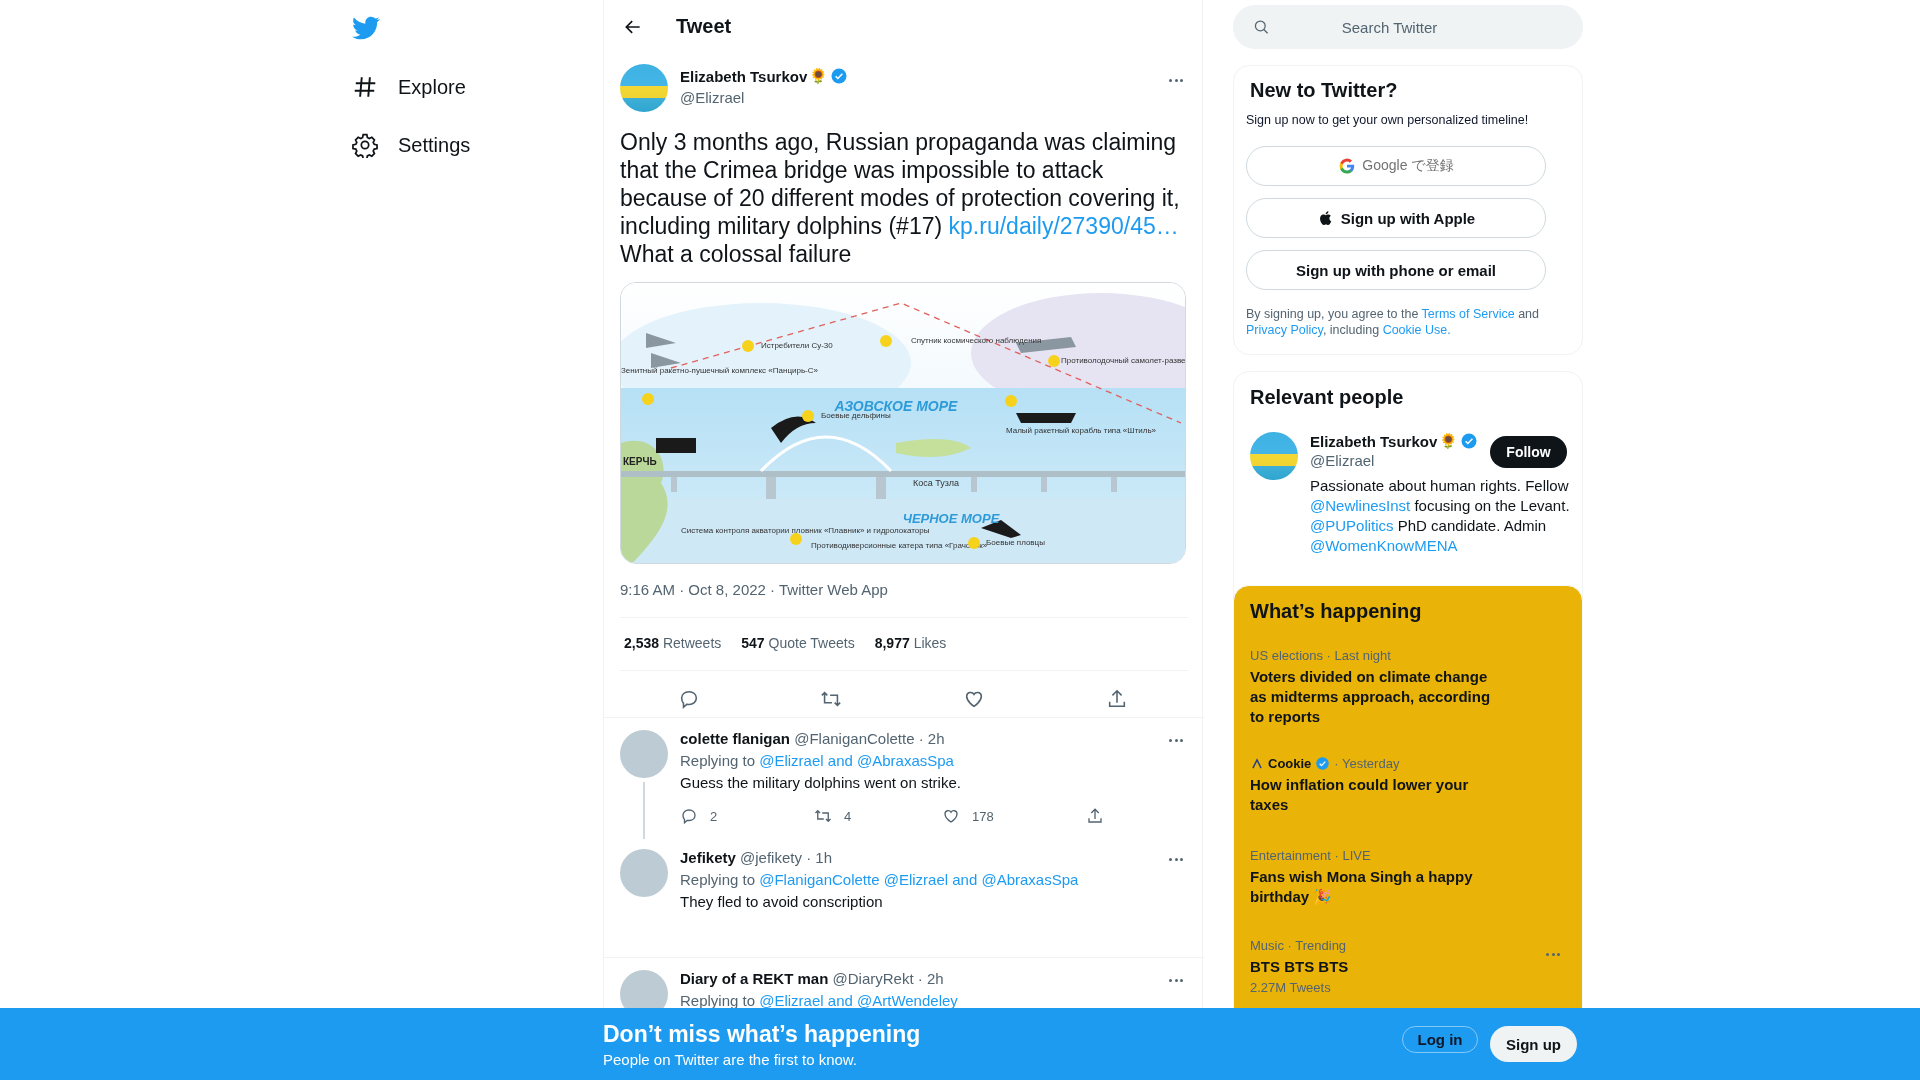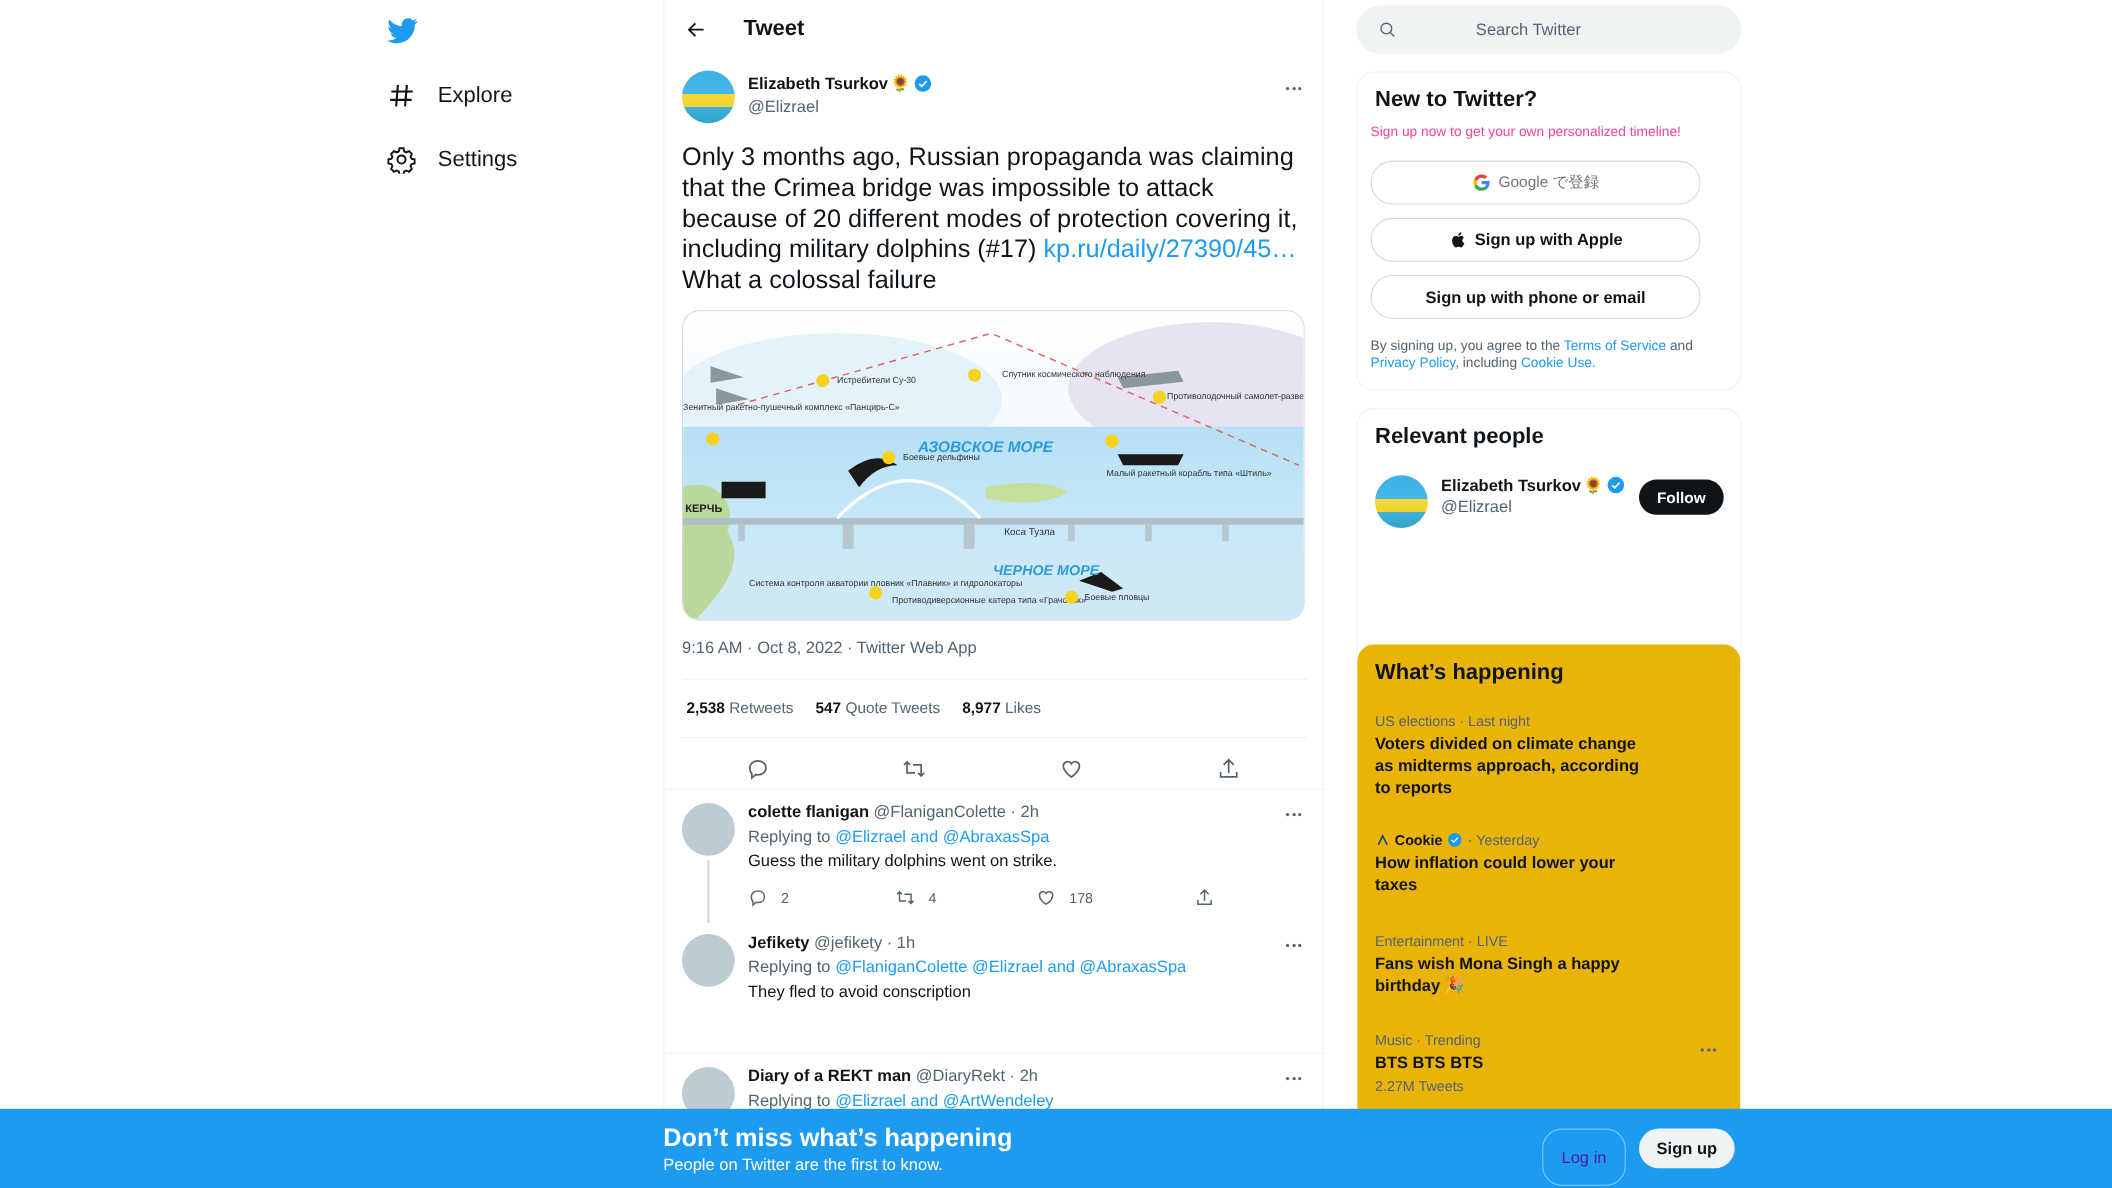--- a/index.html
+++ b/index.html
@@ -60,21 +60,21 @@
 
   
   #right { position: absolute; left: 1233px; top: 0; width: 350px; }
   .search { position: absolute; left: 0; top: 5px; width: 350px; height: 44px; border-radius: 22px; background: #eff3f4; display:flex; align-items:center; cursor:text;gap:48px; }
   .search svg { margin-left: 20px; width: 18px; height: 18px; }
   .search input { border: none; background: transparent; outline: none; margin-left: 24px; font-size: 15px; color: #0f1419; width: 260px; font-family: "Liberation Sans", sans-serif; }
   .search input::placeholder { color: #536471; }
 
   .card { position: absolute; left: 0; width: 350px; border: 1px solid #eff3f4; border-radius: 16px; background: #ffffff; }
   .card-title { position: absolute; left: 16px; font-size: 20px; font-weight: 800; color: #0f1419; }
-  .signup-sub { position: absolute; left: 12px; top: 47px; font-size: 12.5px; color: #ec4899; }
+  .signup-sub { position: absolute; left: 12px; top: 47px; font-size: 12.5px; color: #0f172a; }
   .pill-btn { position: absolute; left: 12px; width: 300px; height: 40px; border: 1px solid #cfd9de; border-radius: 20px; background: #fff; display:flex; align-items:center; justify-content:center; font-size: 15px; font-weight: 700; color: #0f1419; cursor:pointer; gap: 6px; }
   .pill-btn.google { font-weight: 400; color: #737373; font-size: 14px; }
   .legal { position: absolute; left: 12px; top: 240px; width: 320px; font-size: 12.5px; line-height: 16px; color: #536471; }
 
   .rp-avatar { position: absolute; left: 16px; top: 60px; width: 48px; height: 48px; border-radius: 50%;
     background: linear-gradient(180deg, #3db2e3 0%, #44b5e6 45%, #f3d836 45%, #f0d332 70%, #3fb0d8 70%, #2fa5cf 100%); }
   .rp-name { position: absolute; left: 76px; top: 60px; font-size: 15px; font-weight: 700; display:flex; align-items:center; gap: 2px; white-space: nowrap; }
   .rp-handle { position: absolute; left: 76px; top: 80px; font-size: 15px; color: #536471; }
   .follow-btn { position: absolute; left: 256px; top: 64px; width: 77px; height: 32px; border-radius: 16px; background: #0f1419; color: #fff; font-size: 14px; font-weight: 700; display:flex; align-items:center; justify-content:center; cursor:pointer; }
   .rp-bio { position: absolute; left: 76px; top: 104px; width: 264px; font-size: 15px; line-height: 20px; color: #0f1419; }
@@ -83,21 +83,21 @@
   .trend { position: absolute; left: 16px; width: 320px; cursor: pointer; }
   .trend .meta { font-size: 13px; color: #536471; display:flex; align-items:center; gap: 4px; white-space: nowrap; }
   .trend .meta b { color: #0f1419; font-weight: 700; }
   .trend .ttl { font-size: 15px; font-weight: 700; line-height: 20px; color: #0f1419; margin-top: 4px; width: 250px; }
   .trend .cnt { font-size: 13px; color: #536471; margin-top: 3px; }
 
   
   #banner { position: absolute; left: 0; top: 1008px; width: 1920px; height: 72px; background: #1d9bf0; }
   .banner-title { position: absolute; left: 603px; top: 13px; font-size: 23px; font-weight: 700; color: #fff; }
   .banner-sub { position: absolute; left: 603px; top: 43px; font-size: 15px; color: #fff; }
-  .login-btn { position: absolute; left: 1402px; top: 18px; width: 76px; height: 52px; border: 1px solid rgba(255,255,255,0.45); border-radius: 18px; color: #4c1d95; font-size: 15px; font-weight: 400; display:flex; align-items:center; justify-content:center; cursor:pointer; }
+  .login-btn { position: absolute; left: 1402px; top: 18px; width: 76px; height: 27px; border: 1px solid rgba(255,255,255,0.45); border-radius: 18px; color: #0f172a; font-size: 15px; font-weight: 700; display:flex; align-items:center; justify-content:center; cursor:pointer; }
   .signup-btn { position: absolute; left: 1490px; top: 18px; width: 87px; height: 36px; border-radius: 18px; background: #eff3f4; color: #0f1419; font-size: 15px; font-weight: 700; display:flex; align-items:center; justify-content:center; cursor:pointer; }
 </style>
 </head>
 <body>
 
 <nav id="leftnav">
   <div class="logo">
     <svg viewBox="0 0 24 24" width="28" height="28">
         <path fill="#1d9bf0" d="M23.6 4.6c-.9.4-1.8.6-2.8.8 1-.6 1.8-1.6 2.2-2.7-1 .6-2 1-3.1 1.2-.9-1-2.2-1.6-3.6-1.6-2.7 0-4.9 2.2-4.9 4.9 0 .4 0 .8.1 1.1C7.7 8.1 4.1 6.1 1.7 3.1c-.4.7-.7 1.6-.7 2.5 0 1.7.9 3.2 2.2 4.1-.8 0-1.6-.2-2.2-.6v.1c0 2.4 1.7 4.4 3.9 4.8-.4.1-.8.2-1.3.2-.3 0-.6 0-.9-.1.6 2 2.4 3.4 4.6 3.4-1.7 1.3-3.8 2.1-6.1 2.1-.4 0-.8 0-1.2-.1 2.2 1.4 4.8 2.2 7.5 2.2 9.1 0 14-7.5 14-14v-.6c1-.7 1.8-1.6 2.5-2.5z"></path>
       </svg>
@@ -362,20 +362,23 @@
     <div class="rp-name">
       <span>Elizabeth Tsurkov</span>
       <span>🌻</span>
       <svg class="verified" viewBox="0 0 24 24">
           <circle cx="12" cy="12" r="10" fill="#1d9bf0"></circle>
           <path d="M7.5 12.3l3 3 6-6.3" fill="none" stroke="#fff" stroke-width="2"></path>
         </svg>
     </div>
     <div class="rp-handle">@Elizrael</div>
     <div class="follow-btn">Follow</div>
+    <div class="rp-bio">
+      <span>Passionate about human rights. Fellow </span><a class="link">@NewlinesInst</a><span> focusing on the Levant. </span><a class="link">@PUPolitics</a><span> PhD candidate. Admin </span><a class="link">@WomenKnowMENA</a>
+    </div>
   </section>
 
   <section class="card trends" style="top:585px; height:440px;">
     <div class="card-title" style="top:14px">What’s happening</div>
     <div class="trend" style="top:62px">
       <div class="meta">US elections · Last night</div>
       <div class="ttl">Voters divided on climate change as midterms approach, according to reports</div>
     </div>
     <div class="trend" style="top:170px">
       <div class="meta">

